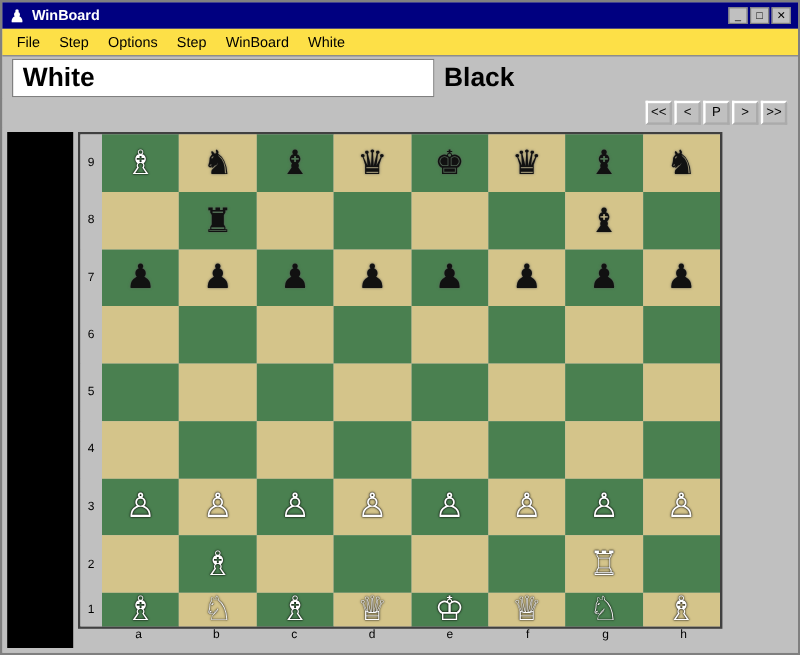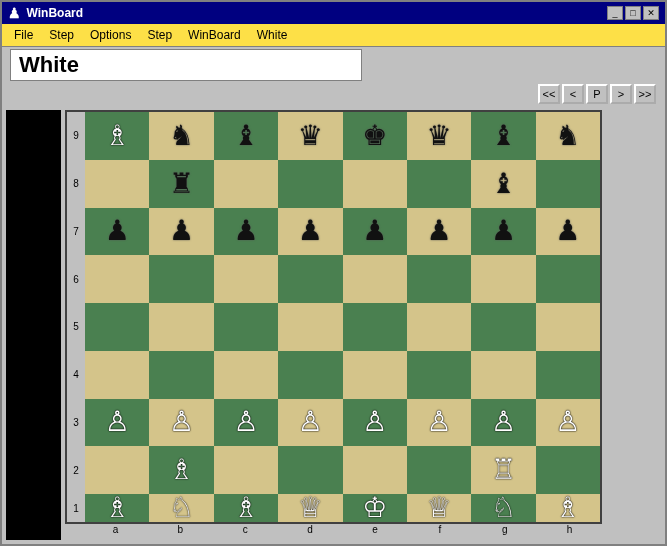--- a/index.html
+++ b/index.html
@@ -200,20 +200,21 @@
   <div class="menu-item">File</div>
       <div class="menu-item">Step</div>
       <div class="menu-item">Options</div>
       <div class="menu-item">Step</div>
       <div class="menu-item">WinBoard</div>
       <div class="menu-item">White</div>
     </div>
 
   <div class="player-bar">
     <div class="player-white">White</div>
+    <div class="player-black">Black</div>
   </div>
 
   <div class="nav-bar">
   <div class="nav-btn">&lt;&lt;</div>
       <div class="nav-btn">&lt;</div>
       <div class="nav-btn">P</div>
       <div class="nav-btn">&gt;</div>
       <div class="nav-btn">&gt;&gt;</div>
     </div>
 

